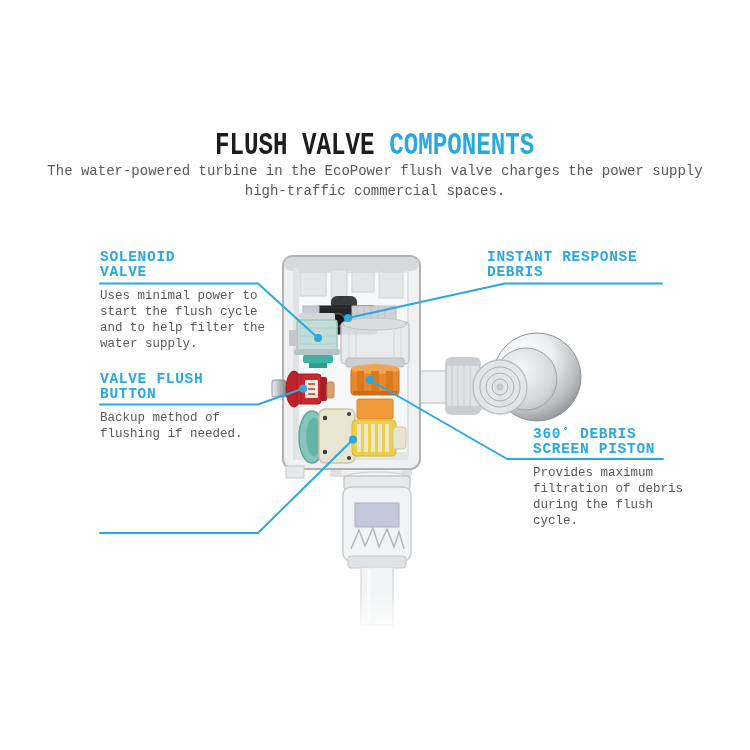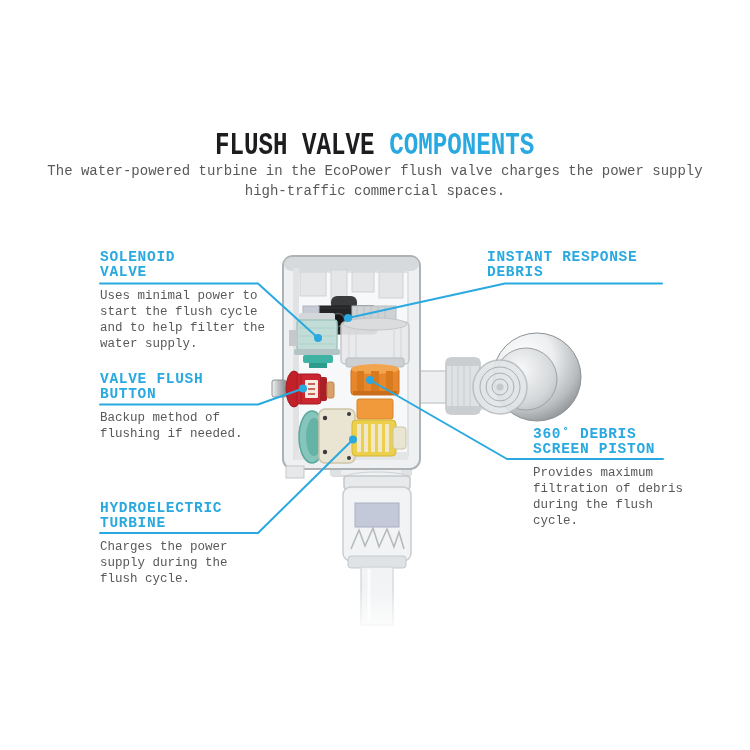--- a/index.html
+++ b/index.html
@@ -249,21 +249,14 @@
   </div>
 
   <div class="callout" id="co-piston">
     <div class="hd">
       <div>360˚ DEBRIS</div>
       <div>SCREEN PISTON</div>
     </div>
     <p class="bd">Provides maximum filtration of debris during the flush cycle.</p>
   </div>
 
-  <div class="callout" id="co-hydro">
-    <div class="hd">
-      <div>HYDROELECTRIC</div>
-      <div>TURBINE</div>
-    </div>
-    <p class="bd">Charges the power supply during the flush cycle.</p>
-  </div>
 
 </div>
 
 </body></html>

